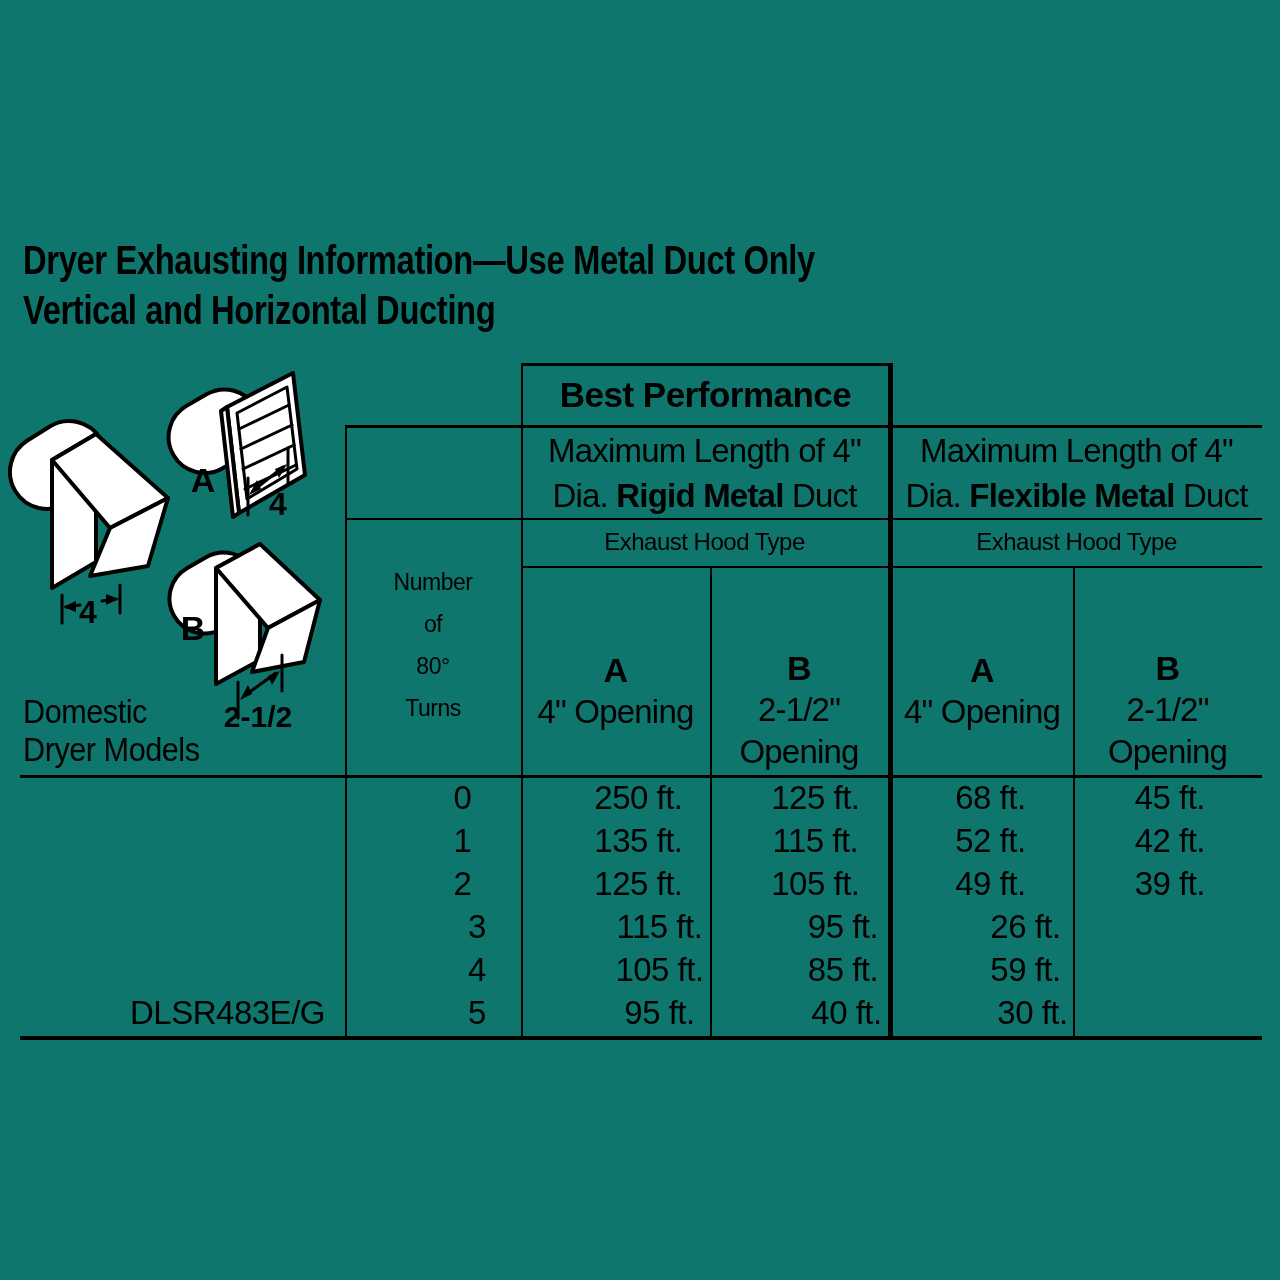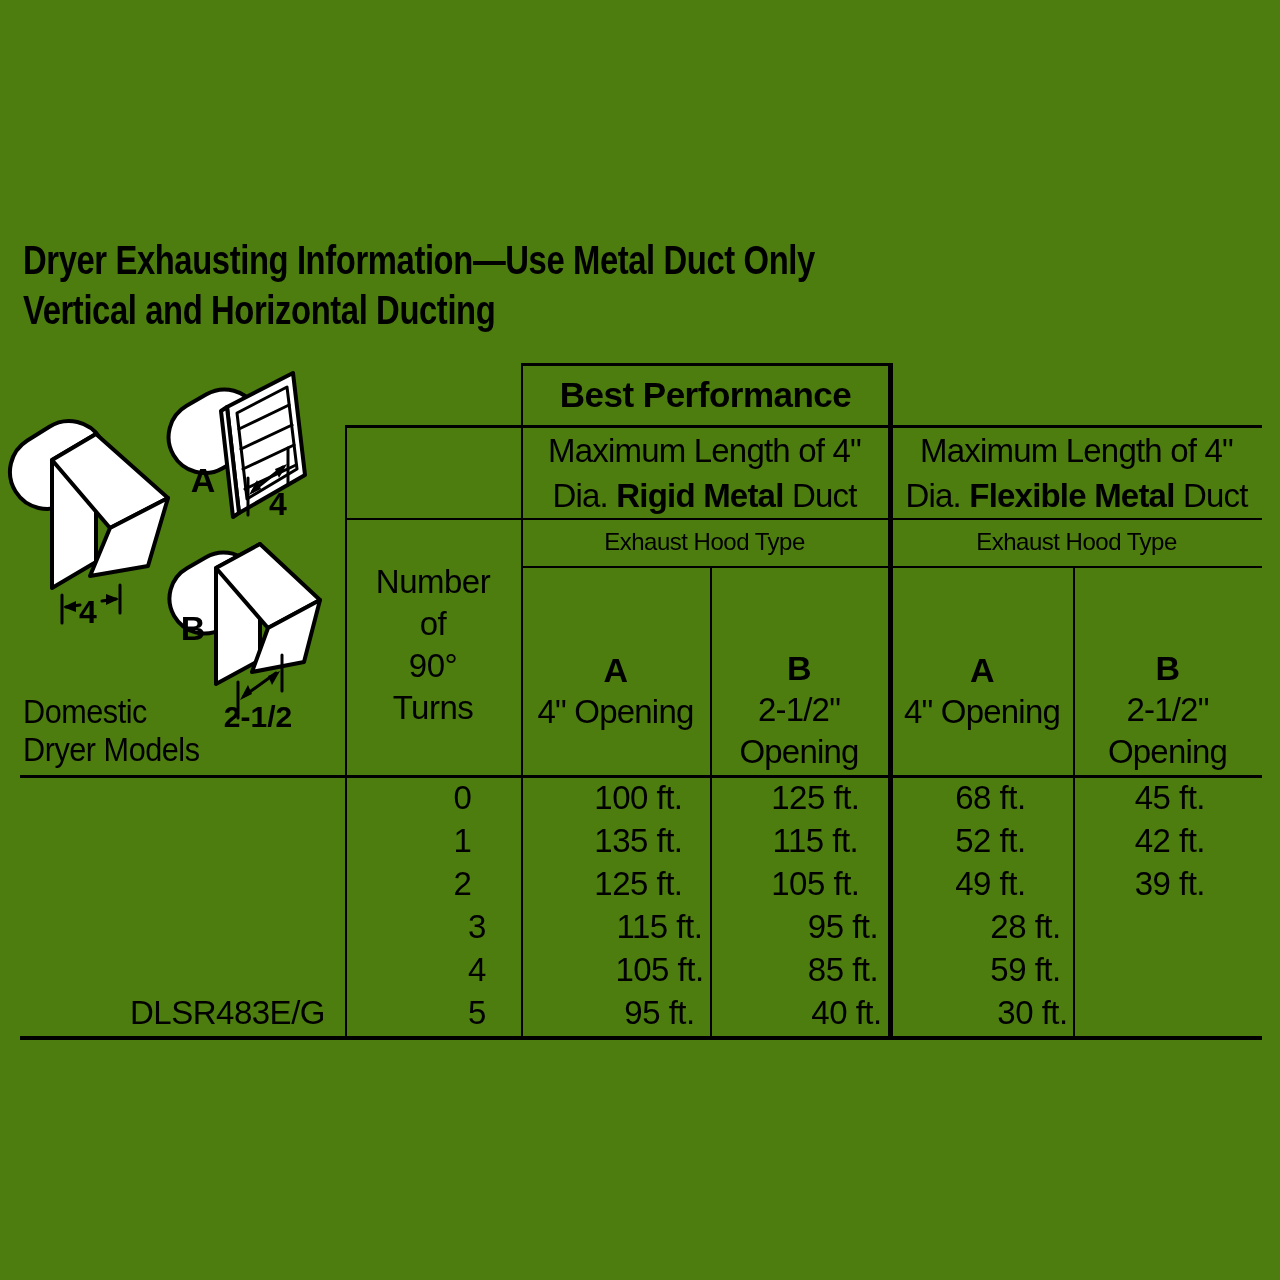--- a/index.html
+++ b/index.html
@@ -1,30 +1,30 @@
 <!DOCTYPE html>
 <html><head>
 <meta charset="utf-8">
 <style>
   html,body{margin:0;padding:0;background:#fff;}
-  .page{position:relative;width:1280px;height:1280px;background:#4d7c0f;overflow:hidden;
+  .page{position:relative;width:1280px;height:1280px;background:#0f766e;overflow:hidden;
         font-family:"Liberation Sans",sans-serif;color:#000;}
   .line{position:absolute;background:#000;}
   .txt{position:absolute;color:#000;white-space:nowrap;}
   .cellc{position:absolute;display:flex;flex-direction:column;align-items:center;justify-content:center;
          text-align:right;white-space:nowrap;}
   .cellb{position:absolute;display:flex;flex-direction:column;align-items:center;justify-content:flex-end;
          text-align:center;white-space:nowrap;}
   .title{font-size:41px;font-weight:bold;line-height:50px;transform:scaleX(0.80);transform-origin:left top;
          letter-spacing:-0.5px;}
   .models{font-size:34px;line-height:38px;transform:scaleX(0.90);transform-origin:left top;letter-spacing:-0.5px;}
   .bp{font-size:35px;font-weight:bold;letter-spacing:-0.5px;}
   .maxhdr{font-size:33px;line-height:45px;letter-spacing:-0.8px;}
   .eht{font-size:24px;letter-spacing:-0.5px;}
-  .turnshdr{font-size:33px;line-height:42px;letter-spacing:-0.5px;}
+  .turnshdr{font-size:23px;line-height:42px;letter-spacing:-0.5px;}
   .colletter{font-size:34px;font-weight:bold;line-height:42px;letter-spacing:-0.5px;}
   .colsub{font-size:33px;line-height:42px;letter-spacing:-0.8px;}
   .datagrid{position:absolute;left:20px;top:777px;width:1240px;height:257px;display:flex;flex-direction:column;}
   .drow{flex:1;display:flex;align-items:center;font-size:33px;letter-spacing:-0.5px;}
   .dcell{text-align:center;white-space:nowrap;}
   .c-model{width:325px;text-align:center;padding-left:2px;box-sizing:border-box;margin-left:44px;}
   .c-turns{width:176px;}
   .c-ra{width:189px;}
   .c-rb{width:178px;}
   .c-fa{width:185px;}
@@ -121,21 +121,21 @@
     <div>Maximum Length of 4"</div>
     <div><span>Dia. </span><b>Flexible Metal</b><span> Duct</span></div>
   </div>
 
   <div class="cellc eht" style="left:523px;top:518px;width:363px;height:48px;">Exhaust Hood Type</div>
   <div class="cellc eht" style="left:893px;top:518px;width:367px;height:48px;">Exhaust Hood Type</div>
 
   <div class="cellc turnshdr" style="left:347px;top:525px;width:172px;height:240px;">
     <div>Number</div>
     <div>of</div>
-    <div>90°</div>
+    <div>80°</div>
     <div>Turns</div>
   </div>
 
   <div class="cellb" style="left:523px;top:568px;width:185px;height:205px;padding-bottom:0;box-sizing:border-box;">
     <div class="colletter">A</div>
     <div class="colsub">4" Opening</div>
     <div style="height:40px;"></div>
   </div>
 
   <div class="cellb" style="left:712px;top:568px;width:174px;height:205px;box-sizing:border-box;">
@@ -153,21 +153,21 @@
   <div class="cellb" style="left:1075px;top:568px;width:185px;height:205px;box-sizing:border-box;">
     <div class="colletter">B</div>
     <div class="colsub">2-1/2"</div>
     <div class="colsub">Opening</div>
   </div>
 
   <div class="datagrid">
     <div class="drow">
       <div class="dcell c-model"></div>
       <div class="dcell c-turns">0</div>
-      <div class="dcell c-ra">100 ft.</div>
+      <div class="dcell c-ra">250 ft.</div>
       <div class="dcell c-rb">125 ft.</div>
       <div class="dcell c-fa">68 ft.</div>
       <div class="dcell c-fb">45 ft.</div>
     </div>
     <div class="drow">
       <div class="dcell c-model"></div>
       <div class="dcell c-turns">1</div>
       <div class="dcell c-ra">135 ft.</div>
       <div class="dcell c-rb">115 ft.</div>
       <div class="dcell c-fa">52 ft.</div>
@@ -179,21 +179,21 @@
       <div class="dcell c-ra">125 ft.</div>
       <div class="dcell c-rb">105 ft.</div>
       <div class="dcell c-fa">49 ft.</div>
       <div class="dcell c-fb">39 ft.</div>
     </div>
     <div class="drow">
       <div class="dcell c-model"></div>
       <div class="dcell c-turns">3</div>
       <div class="dcell c-ra">115 ft.</div>
       <div class="dcell c-rb">95 ft.</div>
-      <div class="dcell c-fb">28 ft.</div>
+      <div class="dcell c-fb">26 ft.</div>
     </div>
     <div class="drow">
       <div class="dcell c-model"></div>
       <div class="dcell c-turns">4</div>
       <div class="dcell c-ra">105 ft.</div>
       <div class="dcell c-rb">85 ft.</div>
       <div class="dcell c-fb">59 ft.</div>
     </div>
     <div class="drow">
       <div class="dcell c-model">DLSR483E/G</div>

